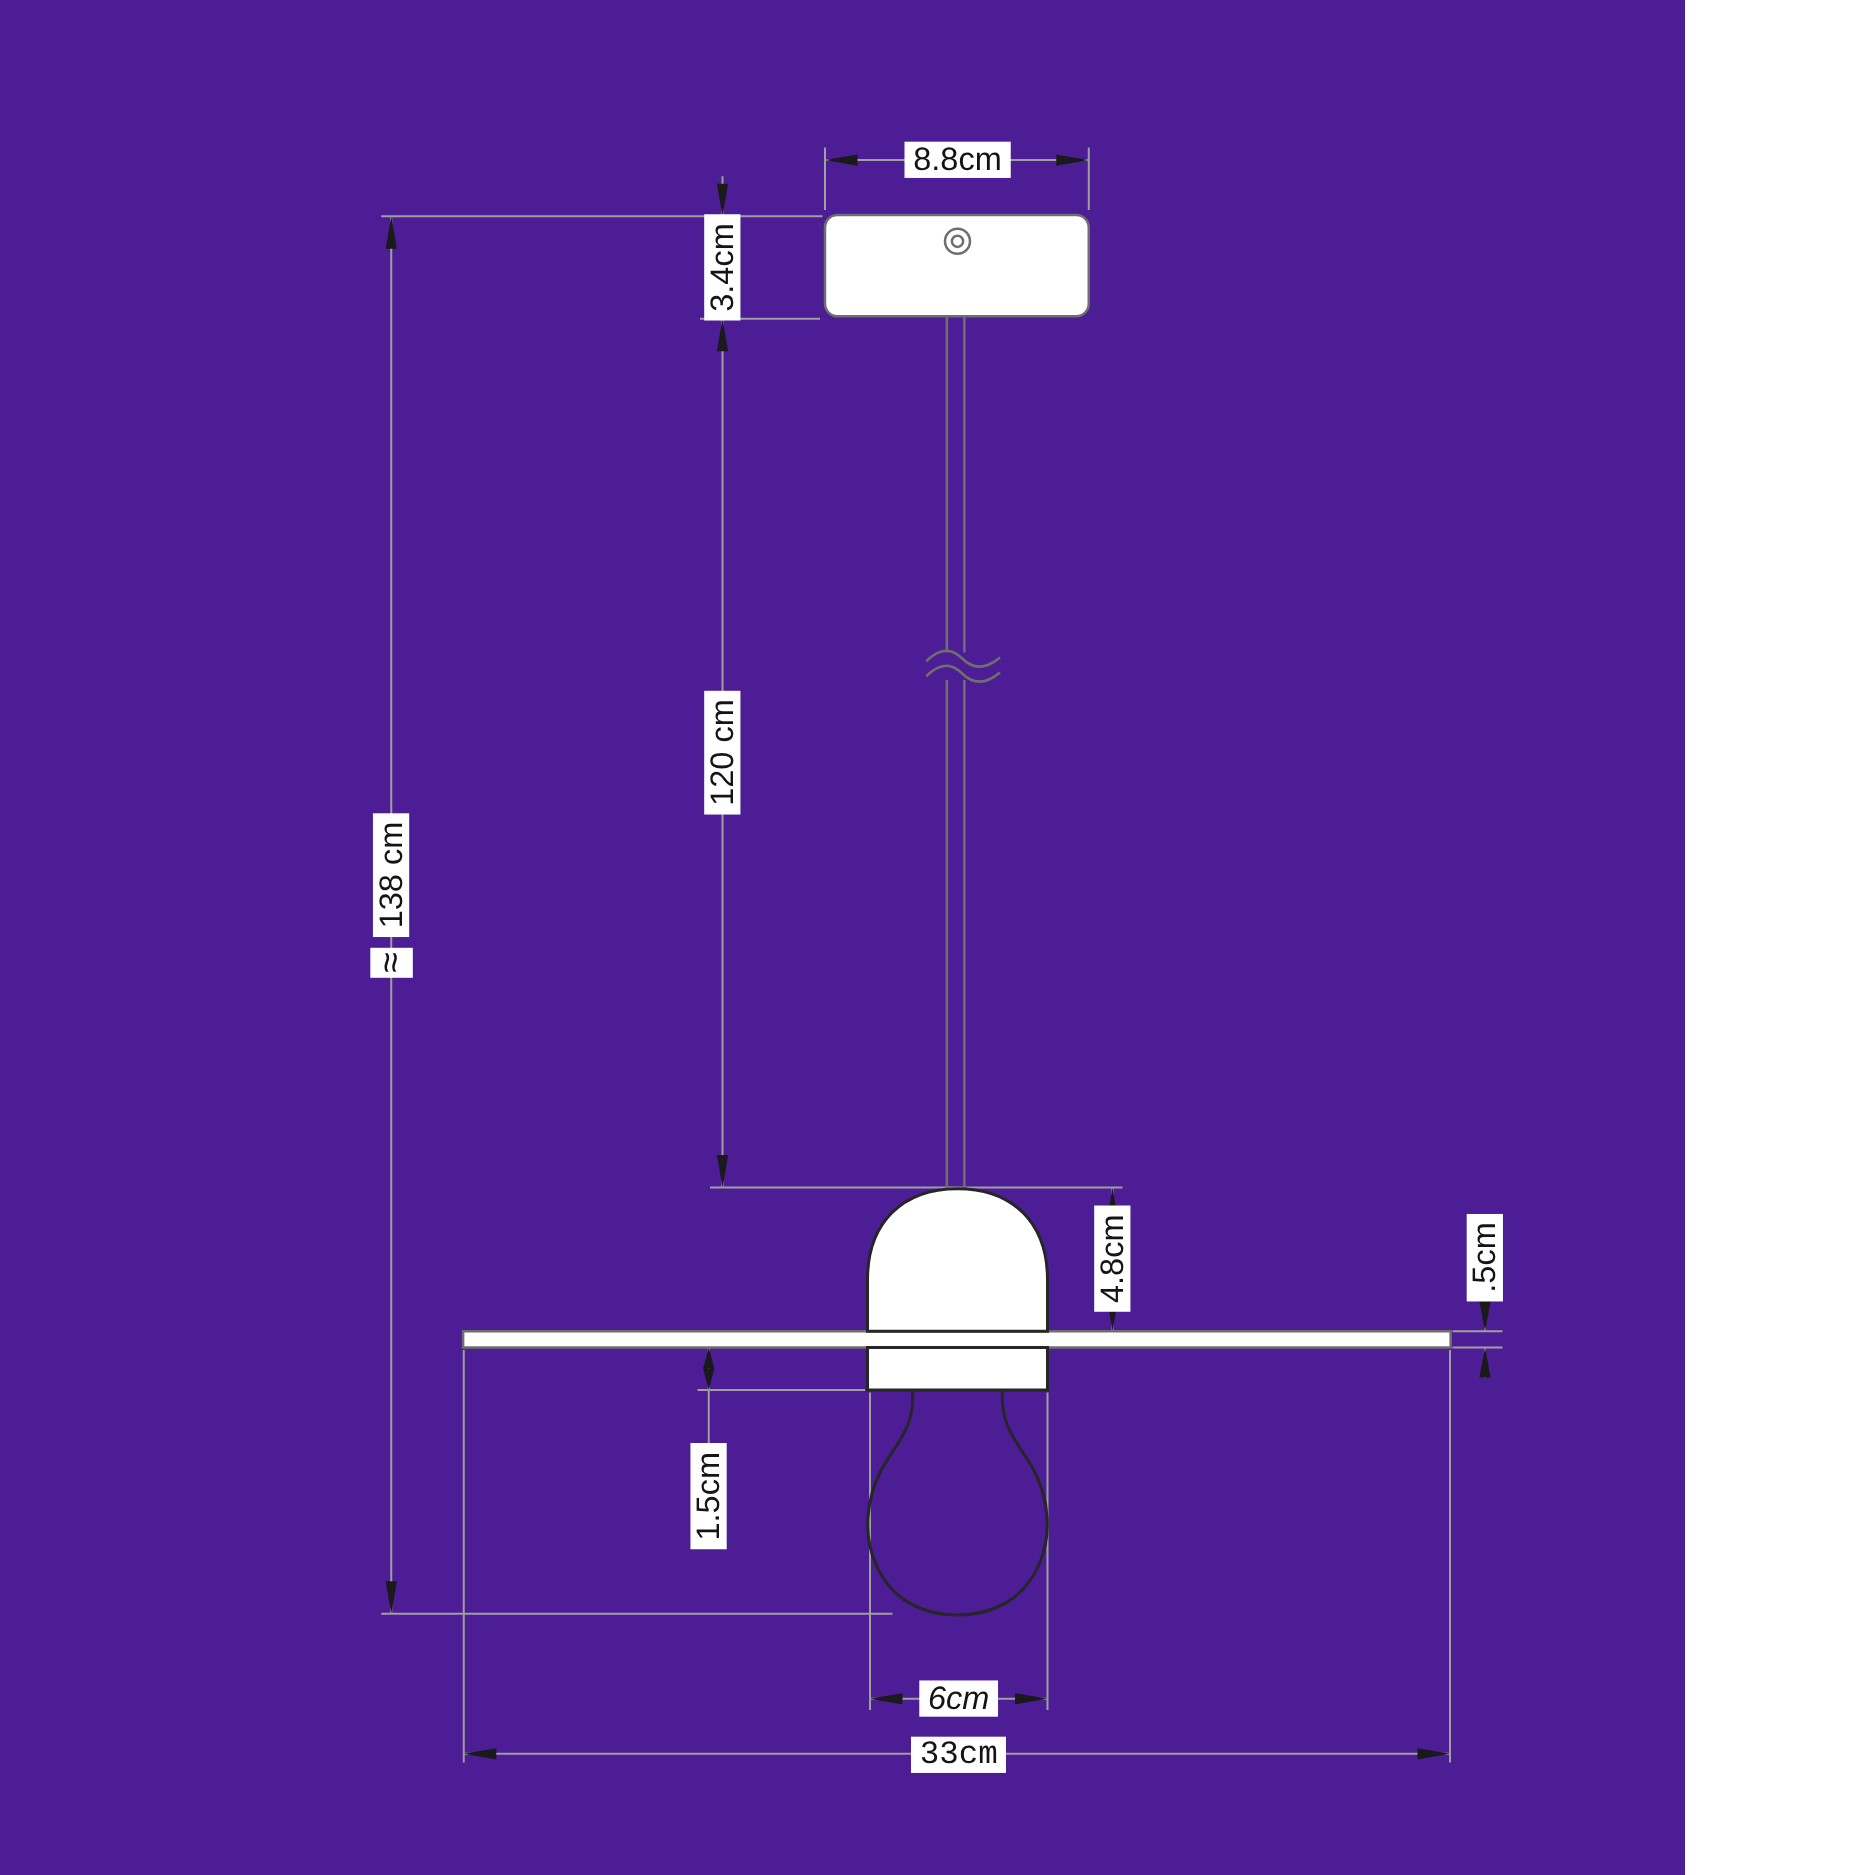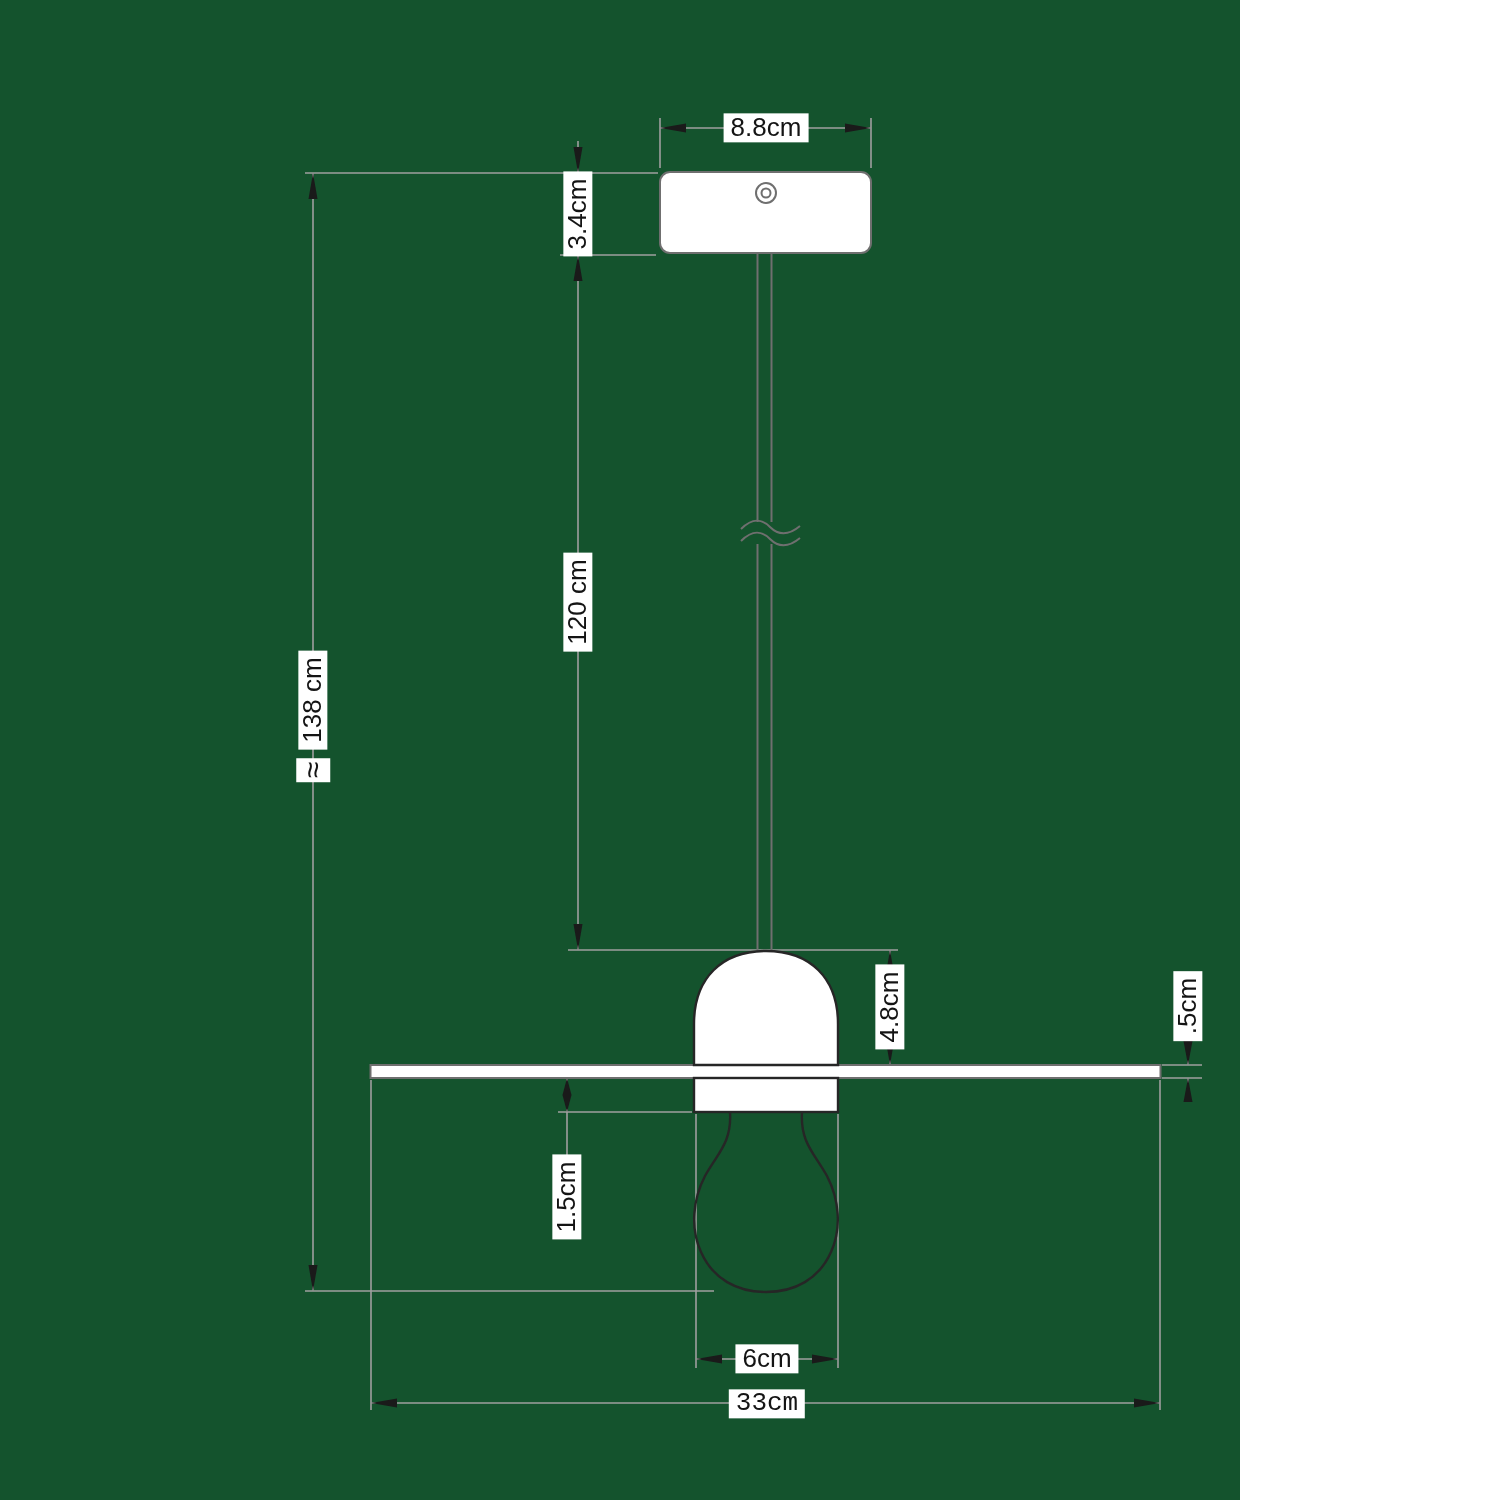--- a/index.html
+++ b/index.html
@@ -1,19 +1,19 @@
 <!DOCTYPE html>
 <html><head>
 <meta charset="utf-8">
 <style>
   html,body{margin:0;padding:0;background:#ffffff;}
   #canvas{
     position:relative;
-    width:1240px;height:1500px;
-    background:#14532d;
+    width:1348px;height:1500px;
+    background:#4c1d95;
     font-family:"Liberation Sans", sans-serif;
     overflow:hidden;
   }
   #drawing-svg{position:absolute;left:0;top:0;}
   .dim-label{
     position:absolute;
     transform:translate(-50%,-50%);
     background:#ffffff;
     color:#141414;
     font-size:26px;
@@ -128,17 +128,17 @@
   <div class="dim-label rot" style="left:313px;top:700px;">138 cm</div>
 
   <div class="dim-label rot approx" style="left:313px;top:770px;">≈</div>
 
   <div class="dim-label rot" style="left:890px;top:1007px;">4.8cm</div>
 
   <div class="dim-label rot" style="left:1188px;top:1006px;">.5cm</div>
 
   <div class="dim-label rot" style="left:567px;top:1197px;">1.5cm</div>
 
-  <div class="dim-label" style="left:767px;top:1359px;">6cm</div>
+  <div class="dim-label" style="left:767px;top:1359px;font-style:italic;">6cm</div>
 
   <div class="dim-label" style="left:767px;top:1404px;font-family:Liberation Mono, monospace;">33cm</div>
 
 </div>
 
 </body></html>

